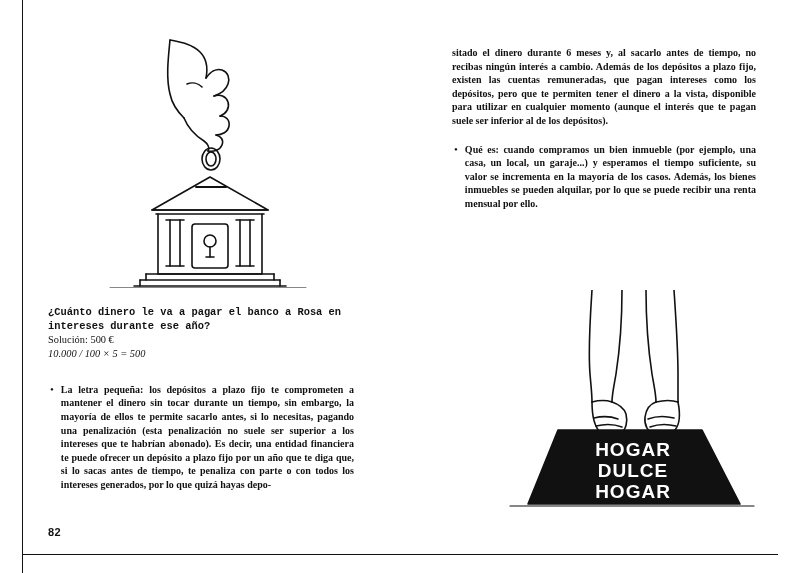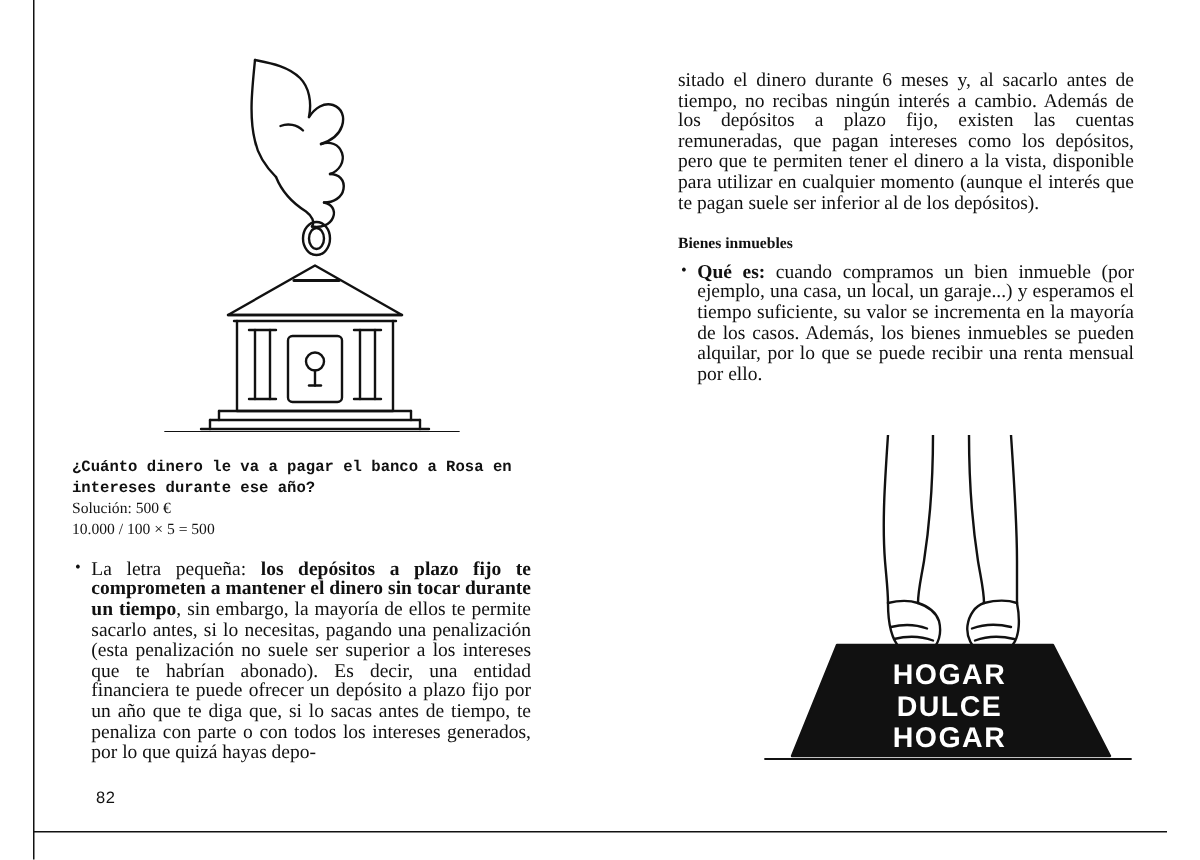--- a/index.html
+++ b/index.html
@@ -46,41 +46,43 @@
     top: 40px;
     width: 306px;
   }
   .col-right {
     position: absolute;
     left: 452px;
     top: 46px;
     width: 304px;
   }
   .body-text {
-    font-size: 13px;
+    font-size: 10px;
     line-height: 13.6px;
     text-align: justify;
     hyphens: auto;
+    font-weight: bold;
   }
   .q-title {
     font-weight: bold;
     font-size: 10.4px;
     line-height: 13.6px;
     text-align: left;
     margin-bottom: 0;
     font-family: Liberation Mono, monospace;
   }
   .sol {
     font-size: 10.4px;
     line-height: 13.8px;
   }
   .sol2 {
     font-size: 10.4px;
     line-height: 13.8px;
-    margin-bottom: 11px;
+    margin-bottom: 22px;
+    font-style: italic;
   }
   .bullet-row {
     display: flex;
     align-items: flex-start;
     gap: 7px;
   }
   .bullet-dot {
     flex: 0 0 auto;
     font-size: 11px;
     line-height: 13.6px;
@@ -92,25 +94,25 @@
   .heading-bold {
     font-weight: bold;
     font-size: 10.4px;
     line-height: 13.6px;
     margin: 0 0 4px 0;
   }
   .spacer-16 { height: 15px; }
 
   .folio {
     position: absolute;
-    left: 64px;
+    left: 48px;
     bottom: 35px;
     font-size: 11px;
     font-family: "Liberation Sans", sans-serif;
-    font-weight: normal;
+    font-weight: bold;
     letter-spacing: 0.3px;
   }
 
   
   .illo-bank {
     position: absolute;
     left: 92px;
     top: 38px;
     width: 230px;
     height: 250px;
@@ -186,21 +188,20 @@
     </div>
   </div>
 
   <div class="folio">82</div>
 
   <div class="col-right">
     <div class="body-text">sitado el dinero durante 6 meses y, al sacarlo antes de tiempo, no recibas ningún interés a cambio. Además de los depósitos a plazo fijo, existen las cuentas remuneradas, que pagan intereses como los depósitos, pero que te permiten tener el dinero a la vista, disponible para utilizar en cualquier momento (aunque el interés que te pagan suele ser inferior al de los depósitos).</div>
 
     <div class="spacer-16"></div>
 
-    <div class="heading-bold">Bienes inmuebles</div>
 
     <div class="bullet-row">
       <div class="bullet-dot">•</div>
       <div class="bullet-body body-text"><b>Qué es:</b><span> cuando compramos un bien inmueble (por ejemplo, una casa, un local, un garaje...) y esperamos el tiempo suficiente, su valor se incrementa en la mayoría de los casos. Además, los bienes inmuebles se pueden alquilar, por lo que se puede recibir una renta mensual por ello.</span></div>
     </div>
   </div>
 
   <div class="illo-feet">
     <svg viewBox="0 0 270 230" width="270" height="230" fill="none" stroke="#111" stroke-width="1.6" stroke-linecap="round" stroke-linejoin="round">
 

